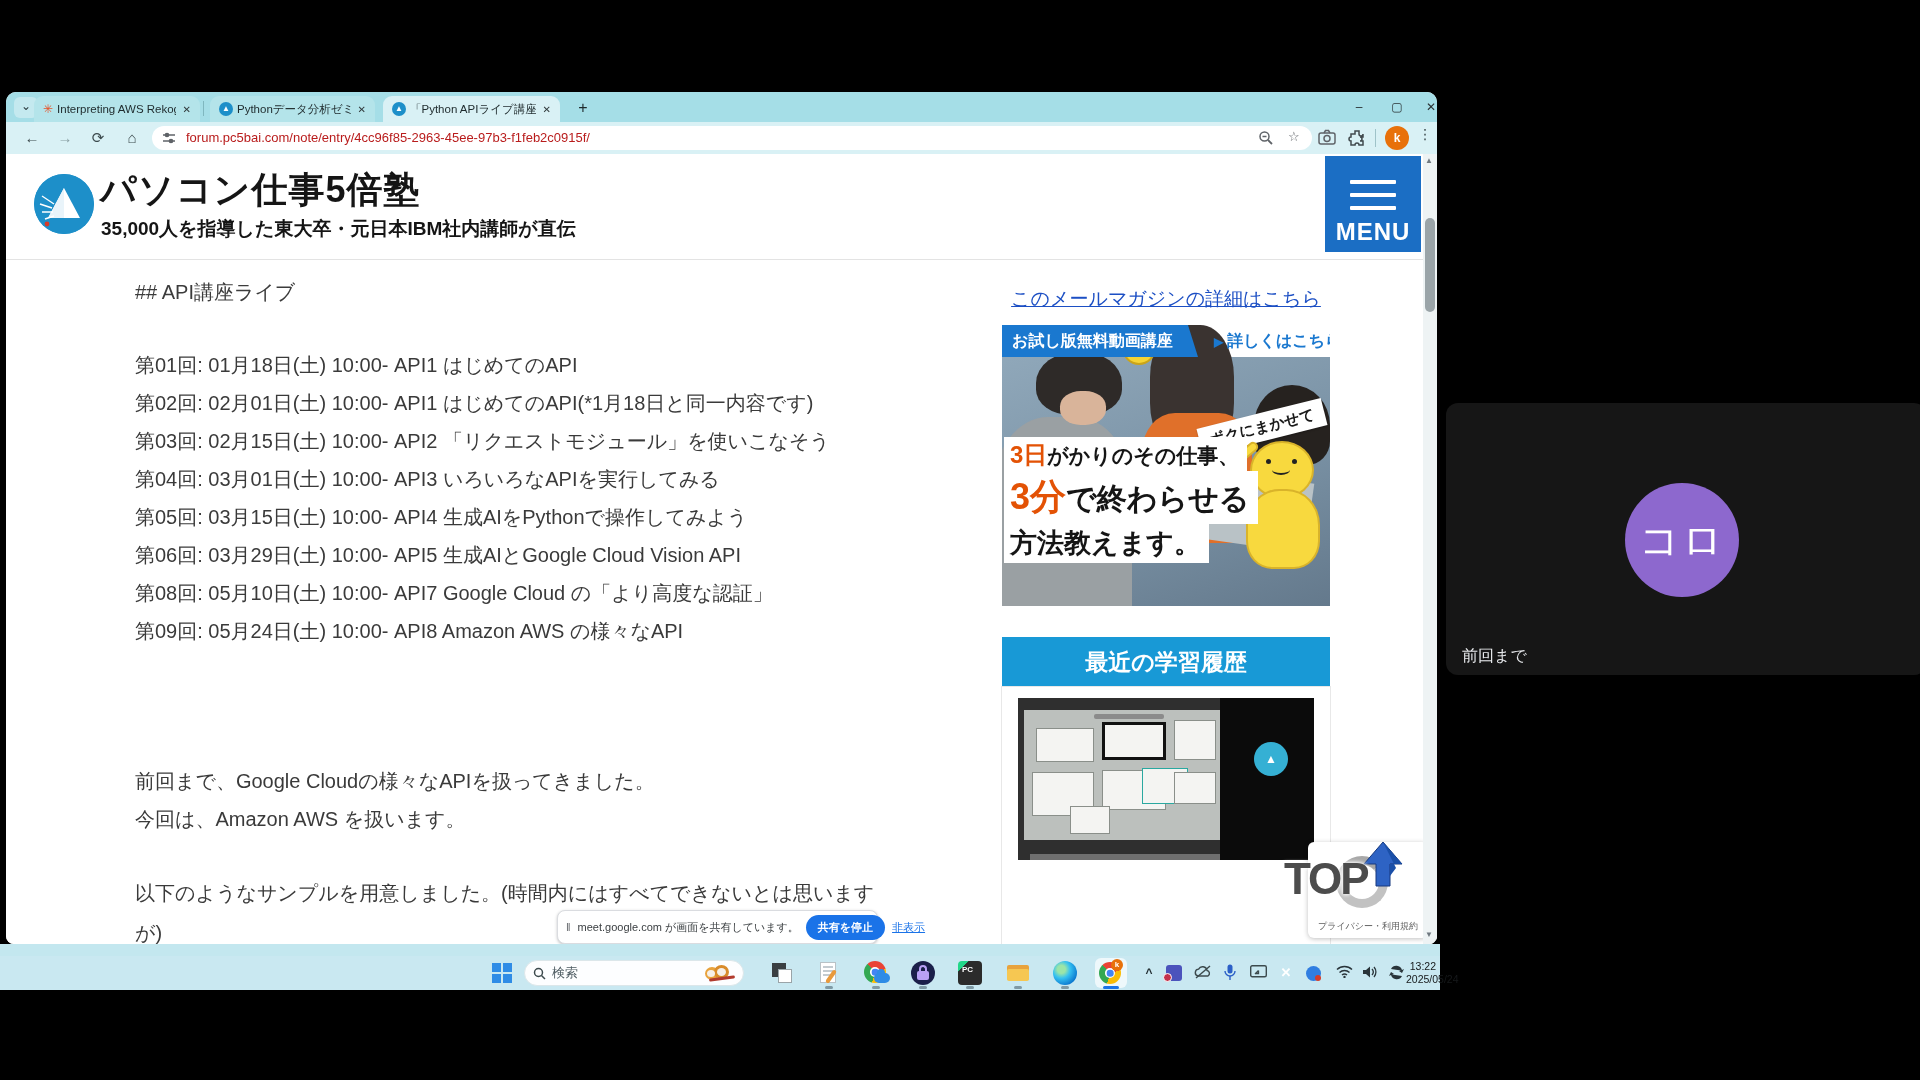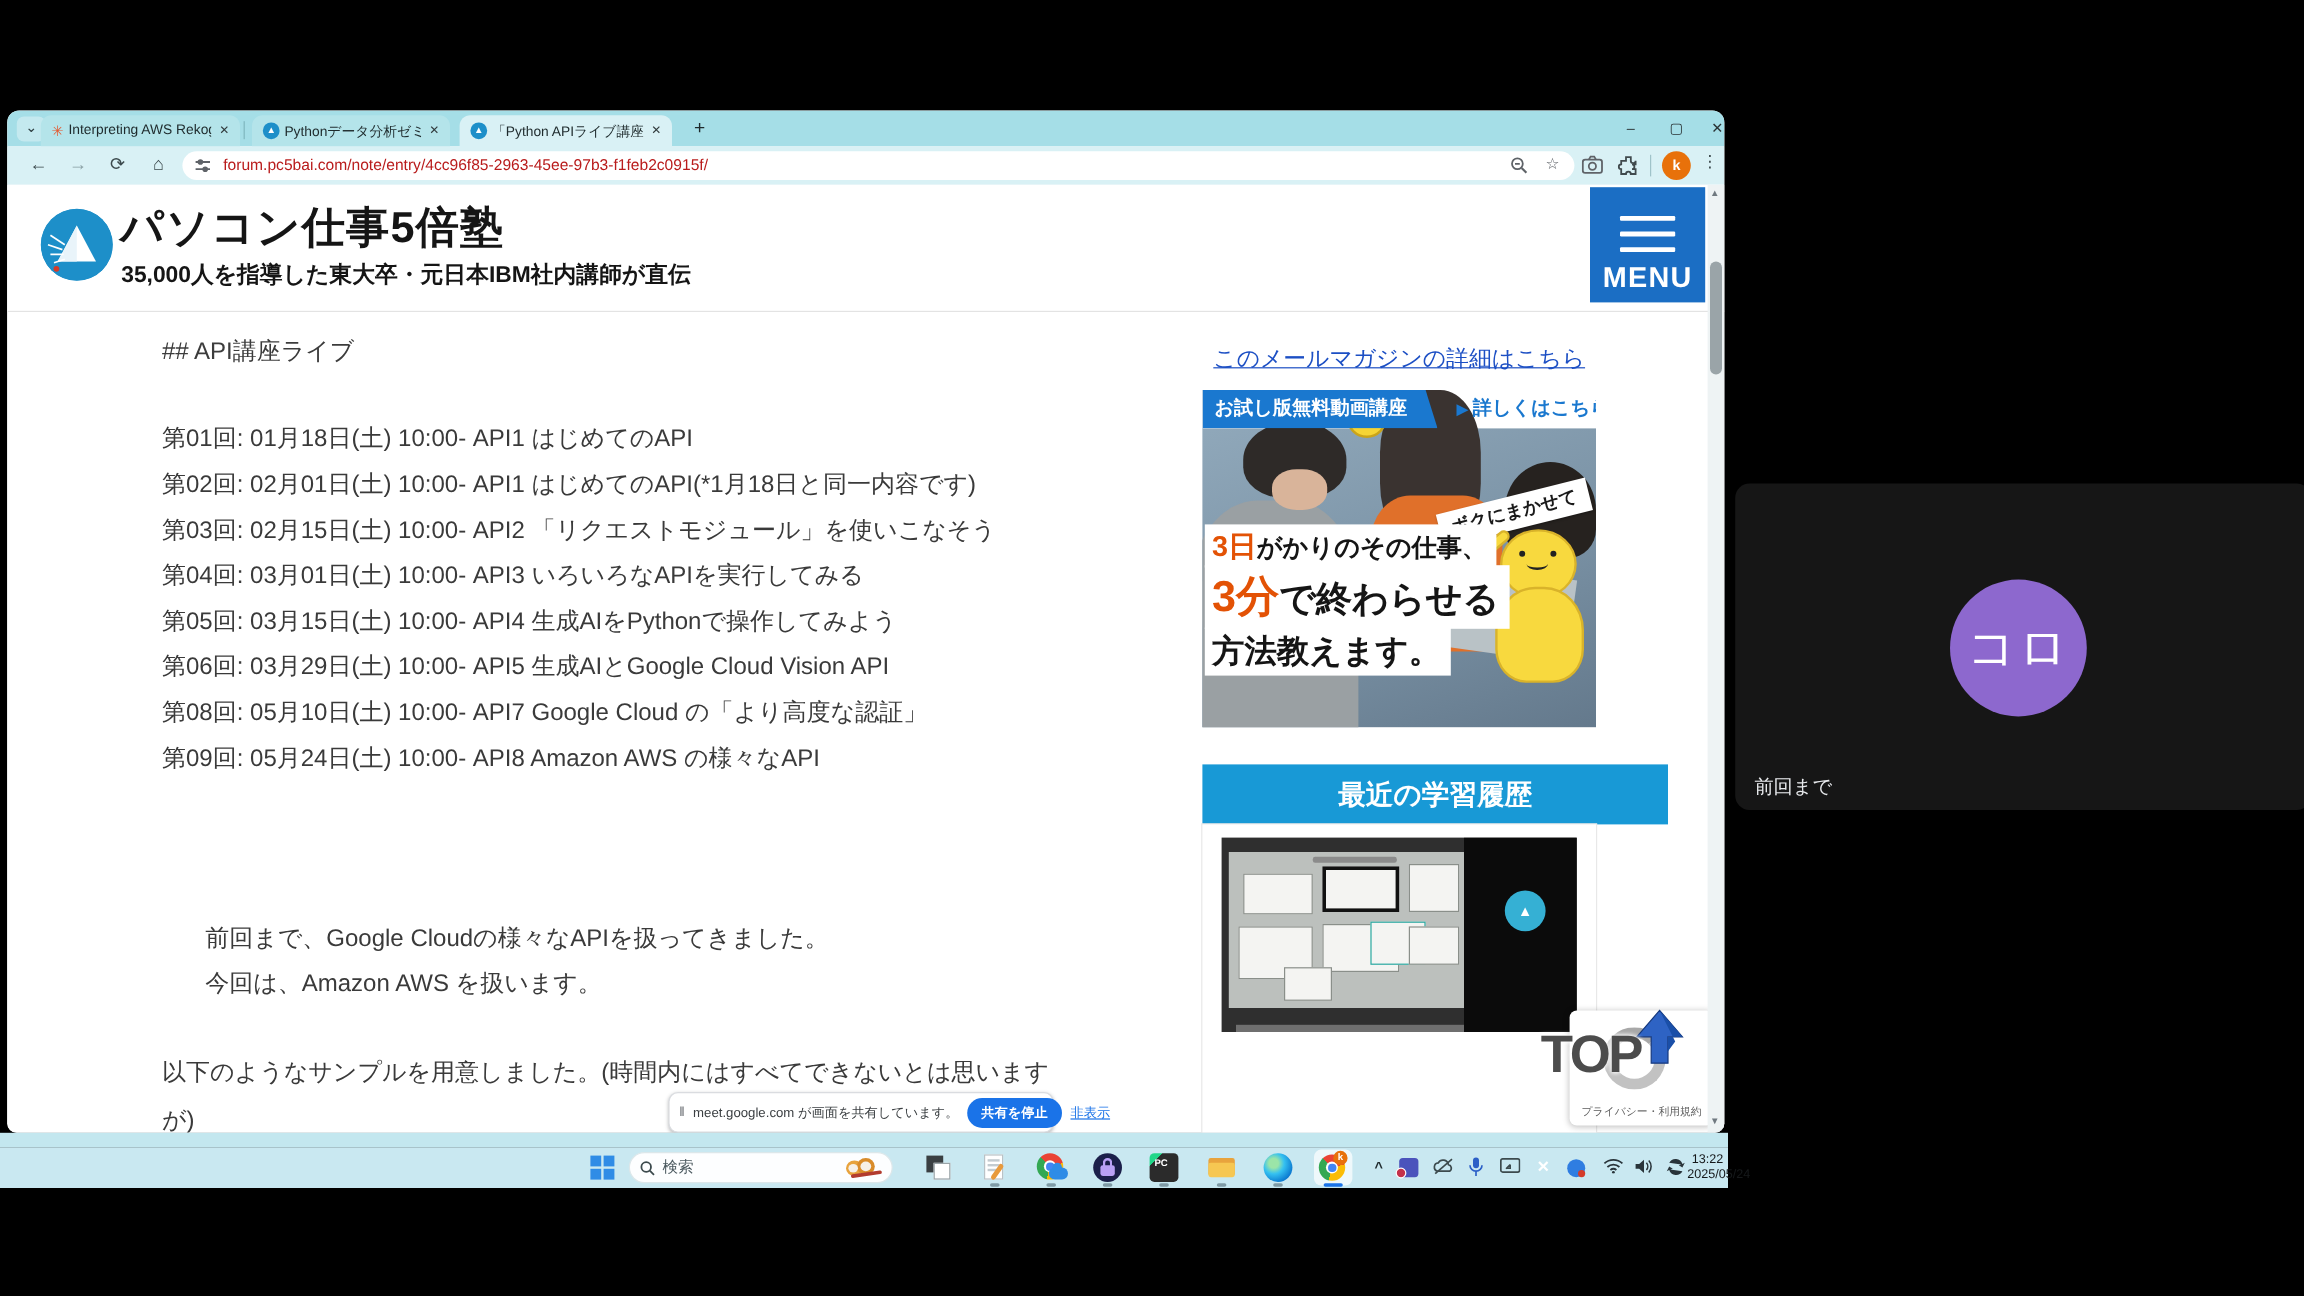--- a/index.html
+++ b/index.html
@@ -64,21 +64,21 @@
   
   #scrollbar { left:1417px; top:0; width:14px; height:790px; background:#eef3f4; }
   #sb-up { left:2px; top:2px; font-size:8px; color:#707980; }
   #sb-thumb { left:2px; top:64px; width:10px; height:94px; background:#9aa4a8; border-radius:5px; }
   #sb-down { left:2px; top:776px; font-size:8px; color:#707980; }
 
   
   #heading { left:129px; top:125px; font-size:20px; color:#3c3c3c; }
   #schedule { left:129px; top:198px; }
   #schedule div { height:38px; font-size:20px; color:#3a3a3a; white-space:nowrap; }
-  #para1 { left:129px; top:614px;margin-left:36px; }
+  #para1 { left:129px; top:614px; }
   #para1 div { height:38px; font-size:20px; color:#3a3a3a; white-space:nowrap; }
   #para2 { left:129px; top:726px; }
   #para2 div { height:40px; font-size:20px; color:#3a3a3a; white-space:nowrap; }
 
   
   #newsletter-link { left:996px; top:132px; width:328px; text-align:center; font-size:19px; color:#1c4fc4; text-decoration:underline; white-space:nowrap; }
 
   #ad { left:996px; top:171px; width:328px; height:281px; overflow:hidden; background:linear-gradient(160deg,#93abbd 0%,#7b93a6 55%,#64798c 100%); }
   .adshape { position:absolute; }
   #ad-desk { left:0; top:150px; width:180px; height:80px; background:#c6cdd0; transform:rotate(-6deg); }
@@ -100,21 +100,21 @@
   #mascot-arm { left:232px; top:122px; width:26px; height:10px; border-radius:5px; background:#f8d93e; border:2px solid #d9b32a; transform:rotate(-40deg); }
   .meye { position:absolute; width:5px; height:5px; border-radius:50%; background:#222; }
   #meye1 { left:264px; top:134px; } #meye2 { left:290px; top:134px; }
   #msmile { left:270px; top:140px; width:18px; height:10px; border:2px solid #222; border-top:none; border-left:none; border-right:none; border-radius:0 0 50% 50%; }
   #ad-footer { left:0; top:249px; width:328px; height:32px; background:#fff; }
   #ad-footer-left { position:absolute; left:0; top:0; width:196px; height:32px; background:#1a78cf; color:#fff; font-size:16px; font-weight:bold; line-height:32px; padding-left:10px; clip-path:polygon(0 0,186px 0,196px 32px,0 32px); }
   #ad-footer-right { position:absolute; left:212px; top:0; height:32px; line-height:32px; color:#1a78cf; font-size:16px; font-weight:bold; white-space:nowrap; }
   #ad-footer-right .arr { font-size:12px; margin-right:4px; }
 
   
-  #history-header { left:996px; top:483px; width:388px; height:50px; background:#1899d6; color:#fff; font-size:23px; font-weight:bold; text-align:center; line-height:50px; }
+  #history-header { left:996px; top:483px; width:328px; height:50px; background:#1899d6; color:#fff; font-size:23px; font-weight:bold; text-align:center; line-height:50px; }
   #history-box { left:996px; top:533px; width:328px; height:257px; background:#fff; box-shadow:0 0 0 1px #e8e8e8; }
   #thumb { left:16px; top:11px; width:296px; height:162px; background:#2f2f2f; overflow:hidden; }
   #thumb-desktop { position:absolute; left:6px; top:12px; width:196px; height:130px; background:#bcc0bd; }
   .twin { position:absolute; background:#f4f4f2; border:1px solid #8a8f8a; }
   #tw1{left:12px;top:18px;width:58px;height:34px;} #tw2{left:78px;top:12px;width:64px;height:38px;border:3px solid #111;}
   #tw3{left:150px;top:10px;width:42px;height:40px;} #tw4{left:8px;top:62px;width:62px;height:44px;}
   #tw5{left:78px;top:60px;width:64px;height:40px;} #tw6{left:118px;top:58px;width:46px;height:36px;border-color:#2aa8a0;}
   #tw7{left:150px;top:62px;width:42px;height:32px;} #tw8{left:46px;top:96px;width:40px;height:28px;}
   #thumb-topbar { position:absolute; left:70px; top:4px; width:70px; height:5px; background:#8b8b8b; border-radius:2px; }
   #thumb-bottombar { position:absolute; left:6px; top:144px; width:196px; height:7px; background:#6f6f6f; }

